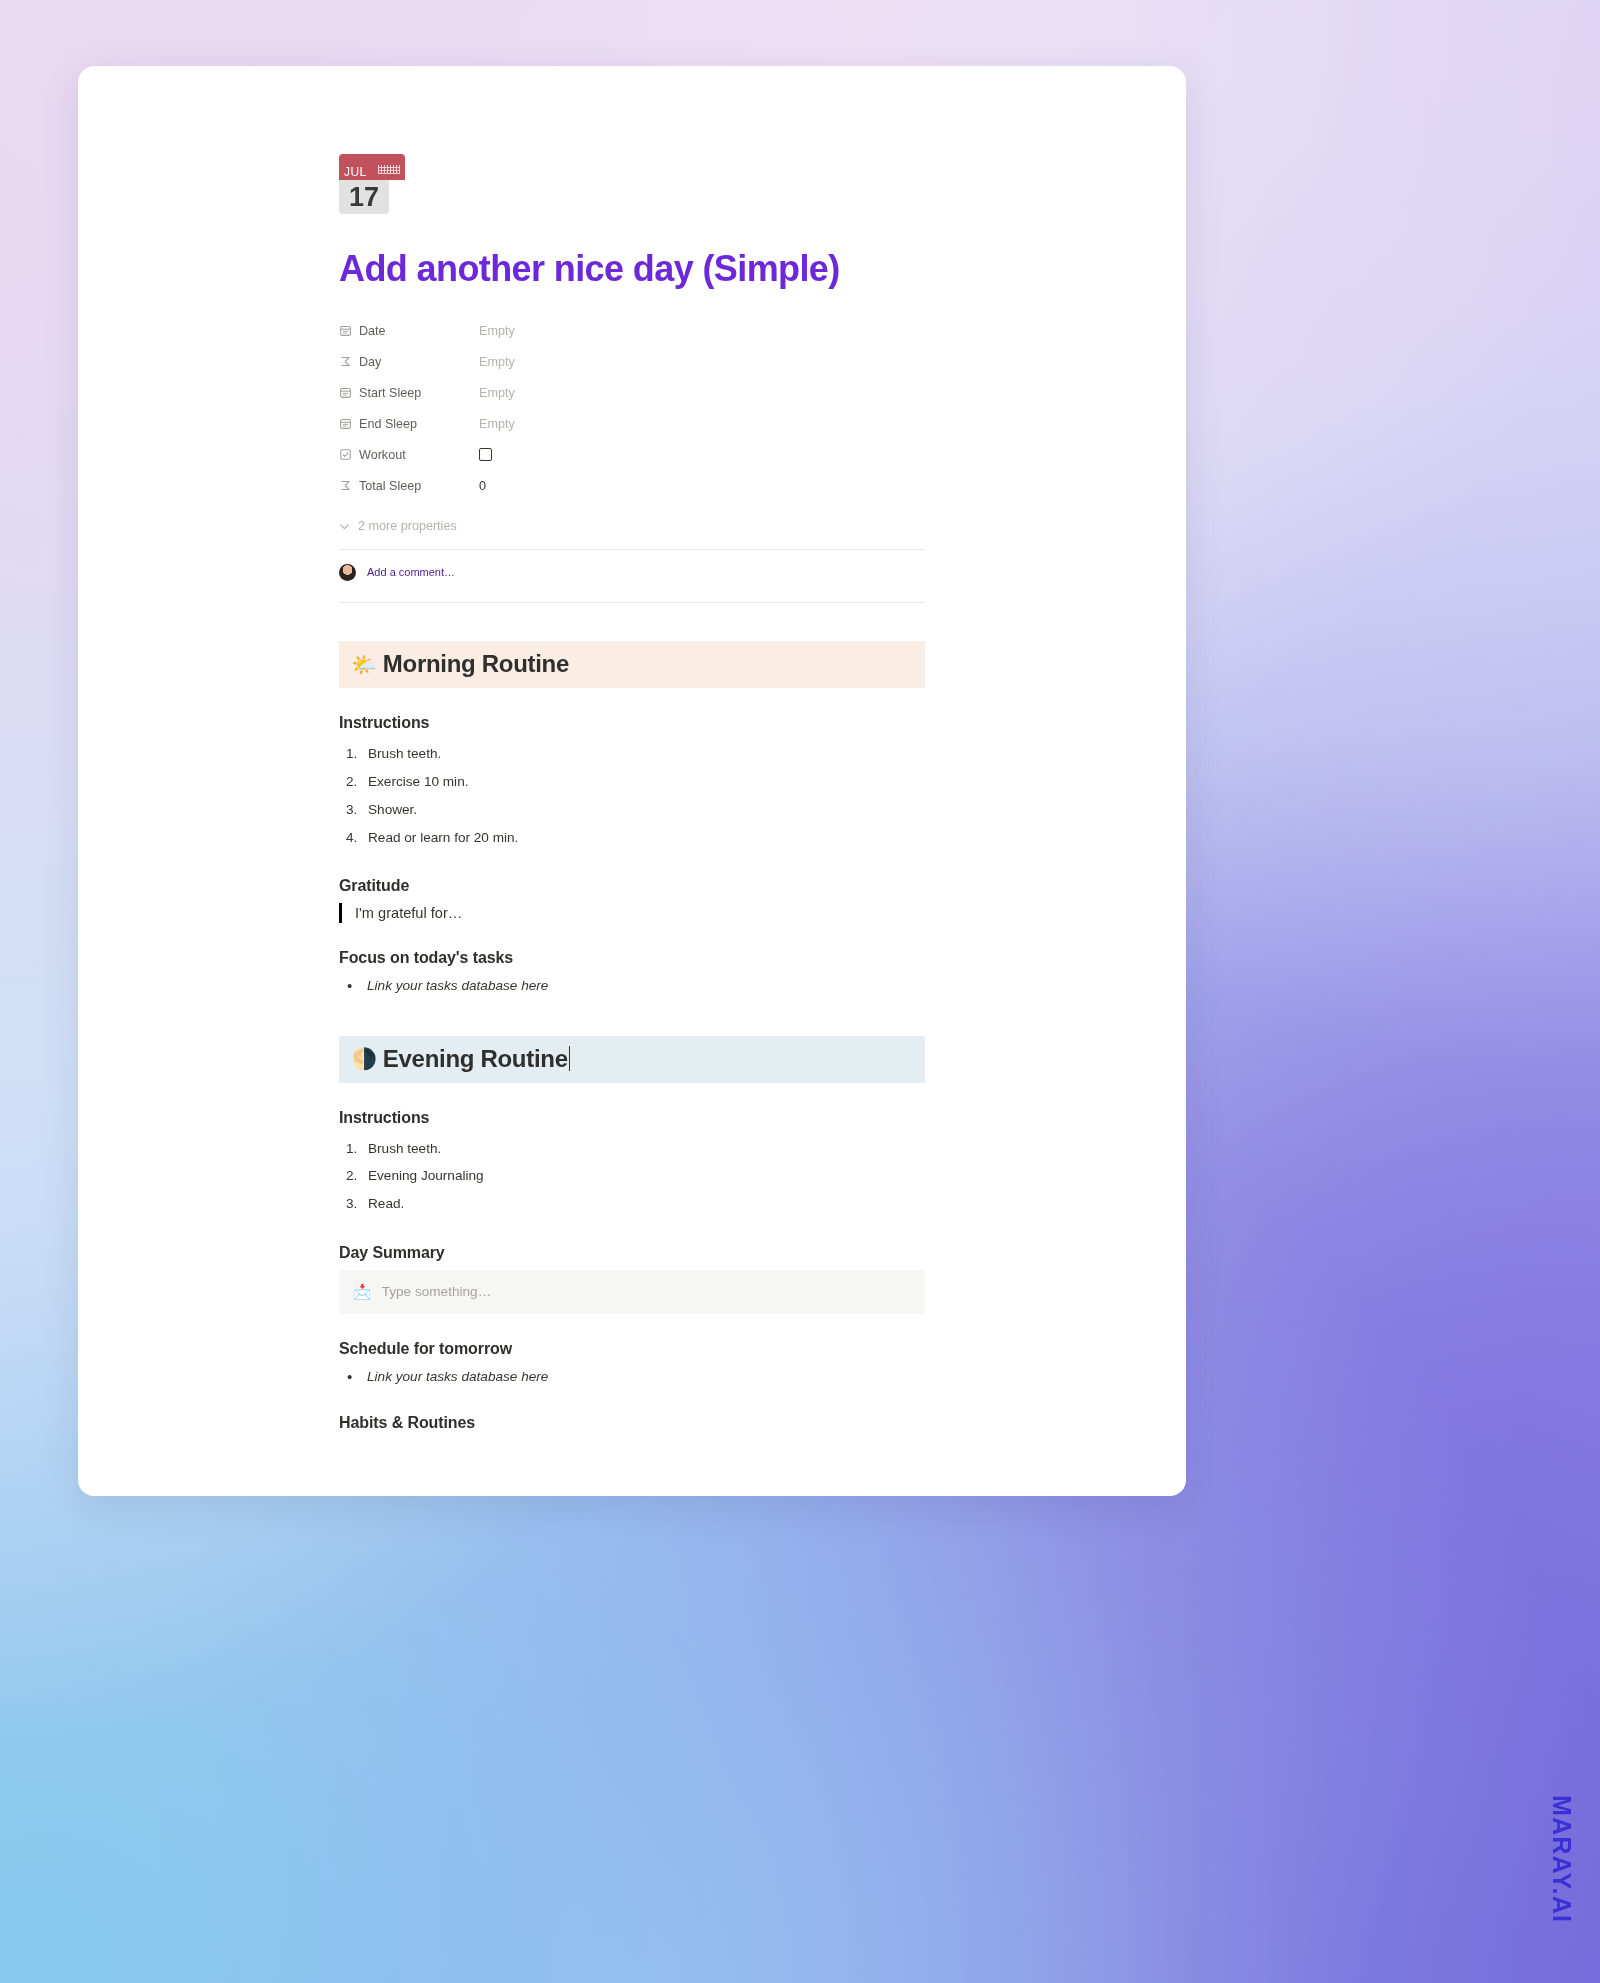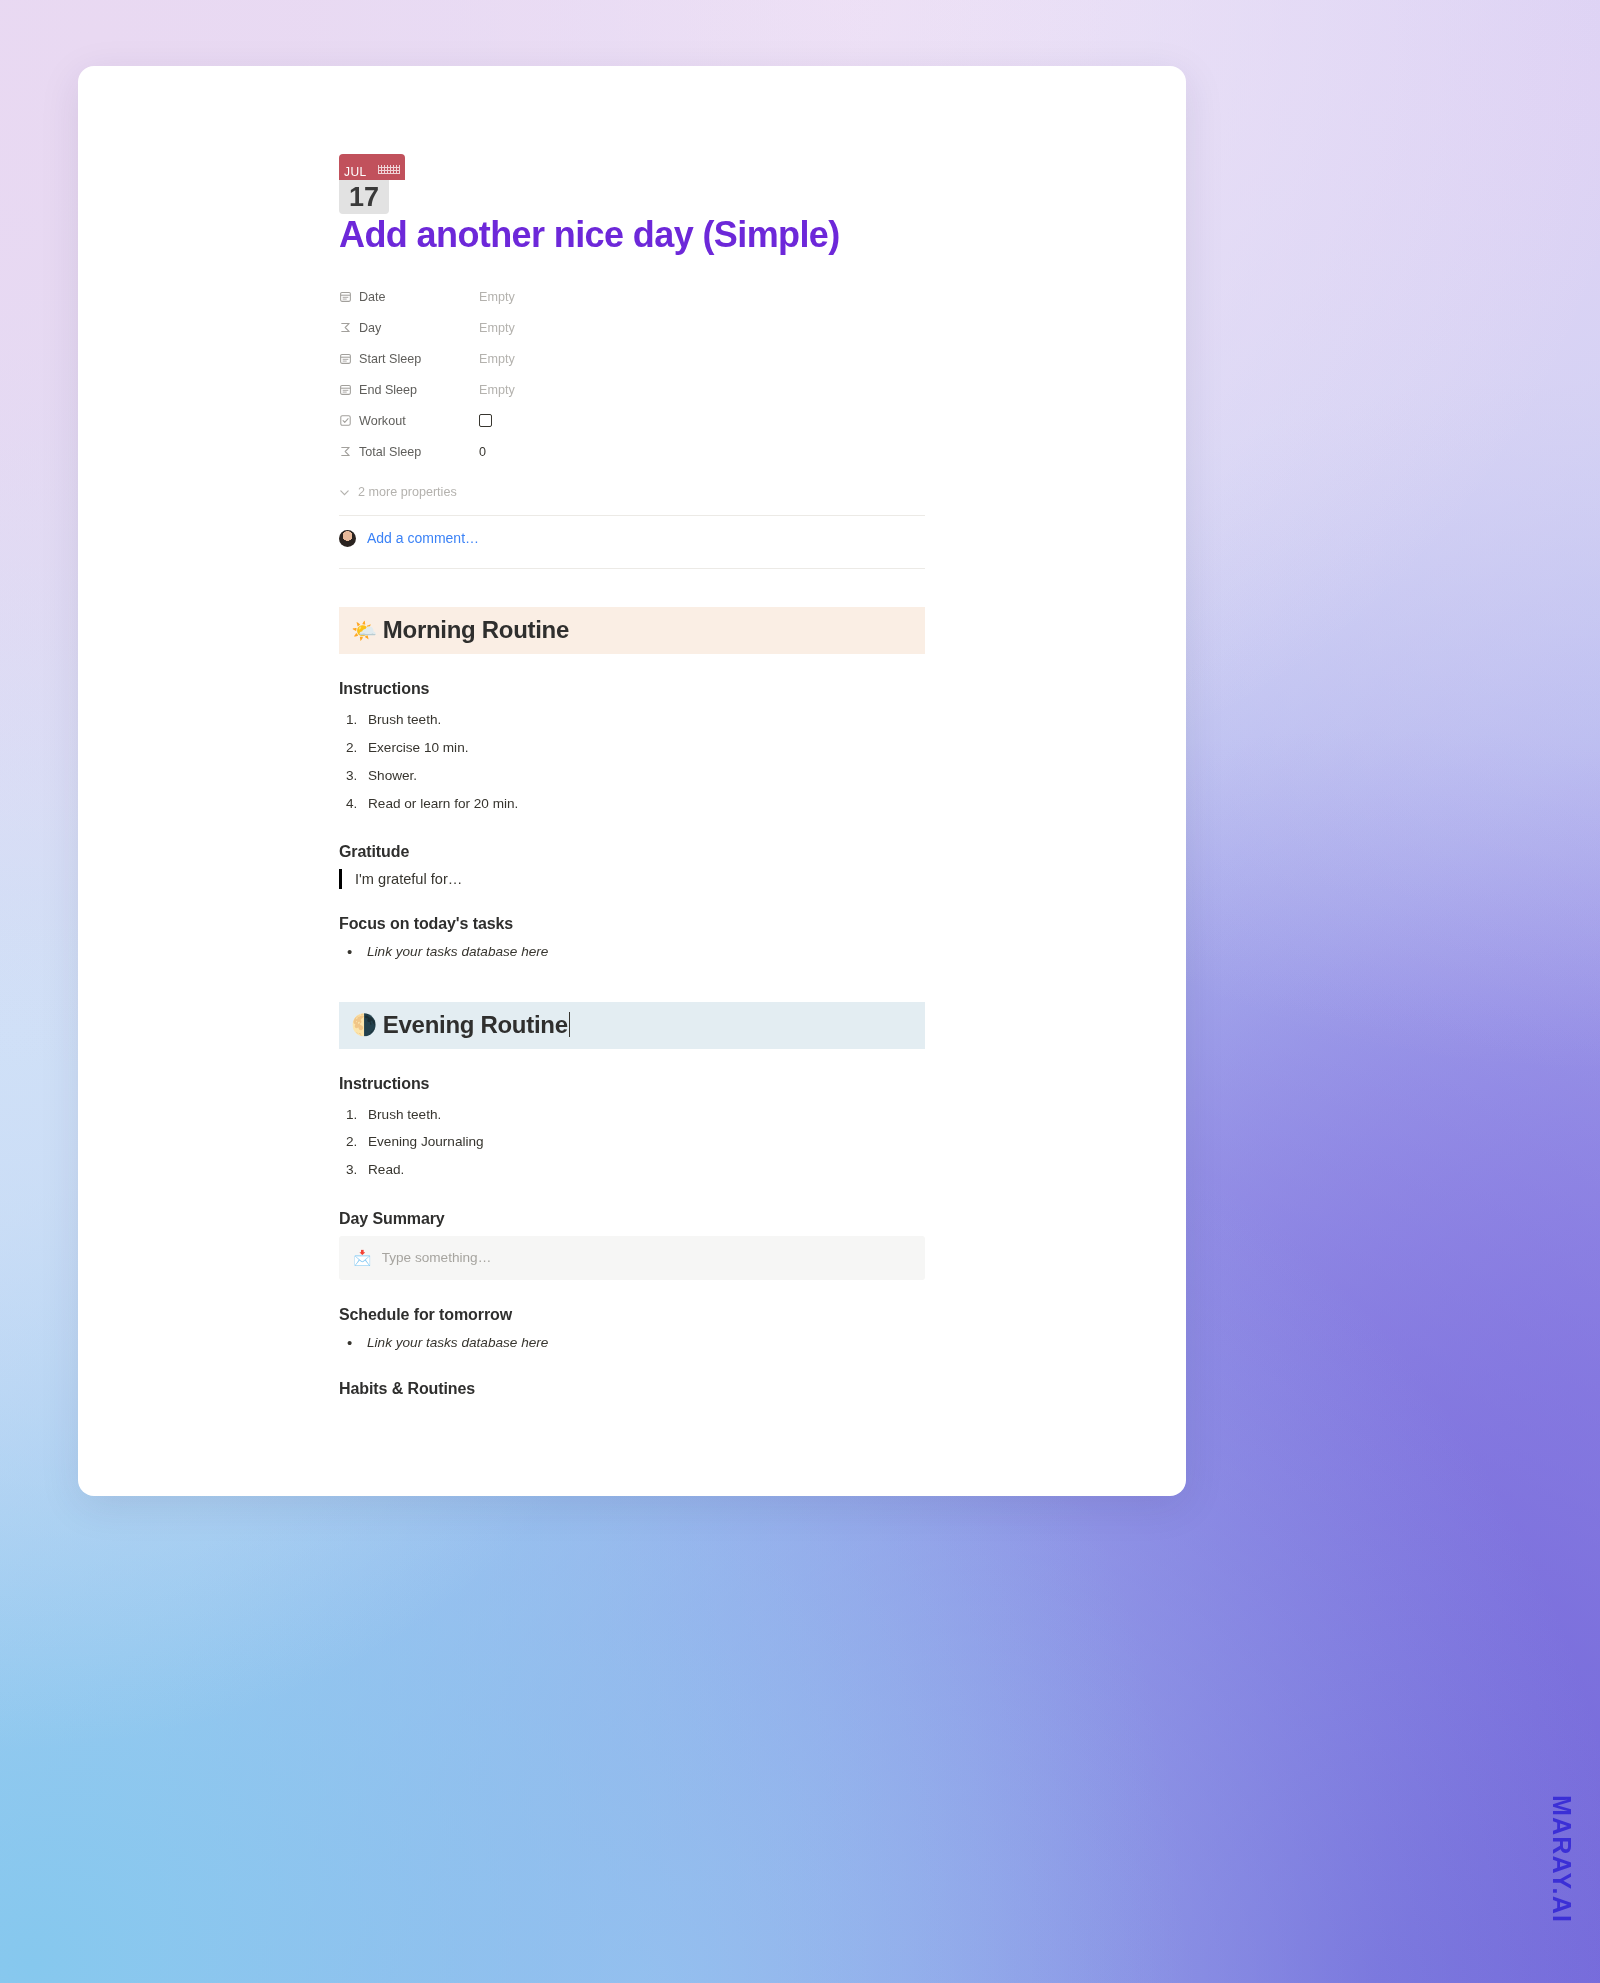--- a/index.html
+++ b/index.html
@@ -40,20 +40,21 @@
   #doc {
     position: absolute;
     left: 261px; top: 82px;
     width: 586px;
   }
 
   
   .page-emoji {
     width: 66px; height: 66px;
     position: relative;
+    margin-bottom: 34px;
   }
   .cal-top {
     position: absolute; left: 0; top: 6px;
     width: 66px; height: 26px;
     background: #c1515c;
     border-radius: 4px 4px 0 0;
   }
   .cal-body {
     position: absolute; left: 0; top: 32px;
     width: 50px; height: 34px;
@@ -118,21 +119,21 @@
 
   .comment-row {
     display: flex; align-items: center; gap: 11px;
     height: 44px;
   }
   .avatar {
     width: 17px; height: 17px; border-radius: 50%;
     background: radial-gradient(circle at 50% 35%, #e8b99a 0 34%, #2a2320 36% 100%);
     flex: 0 0 17px;
   }
-  .comment-ph { font-size: 14px; color: #3b82f6; }
+  .comment-ph { font-size: 11px; color: #4c1d95; }
 
   
   .callout {
     font-size: 24px; font-weight: bold; color: #2f2f2e;
     padding: 9px 12px 10px 12px;
     display: flex; align-items: center;
     letter-spacing: -.3px;
     margin-top: 38px; margin-bottom: 20px;
     width: 586px;
   }

